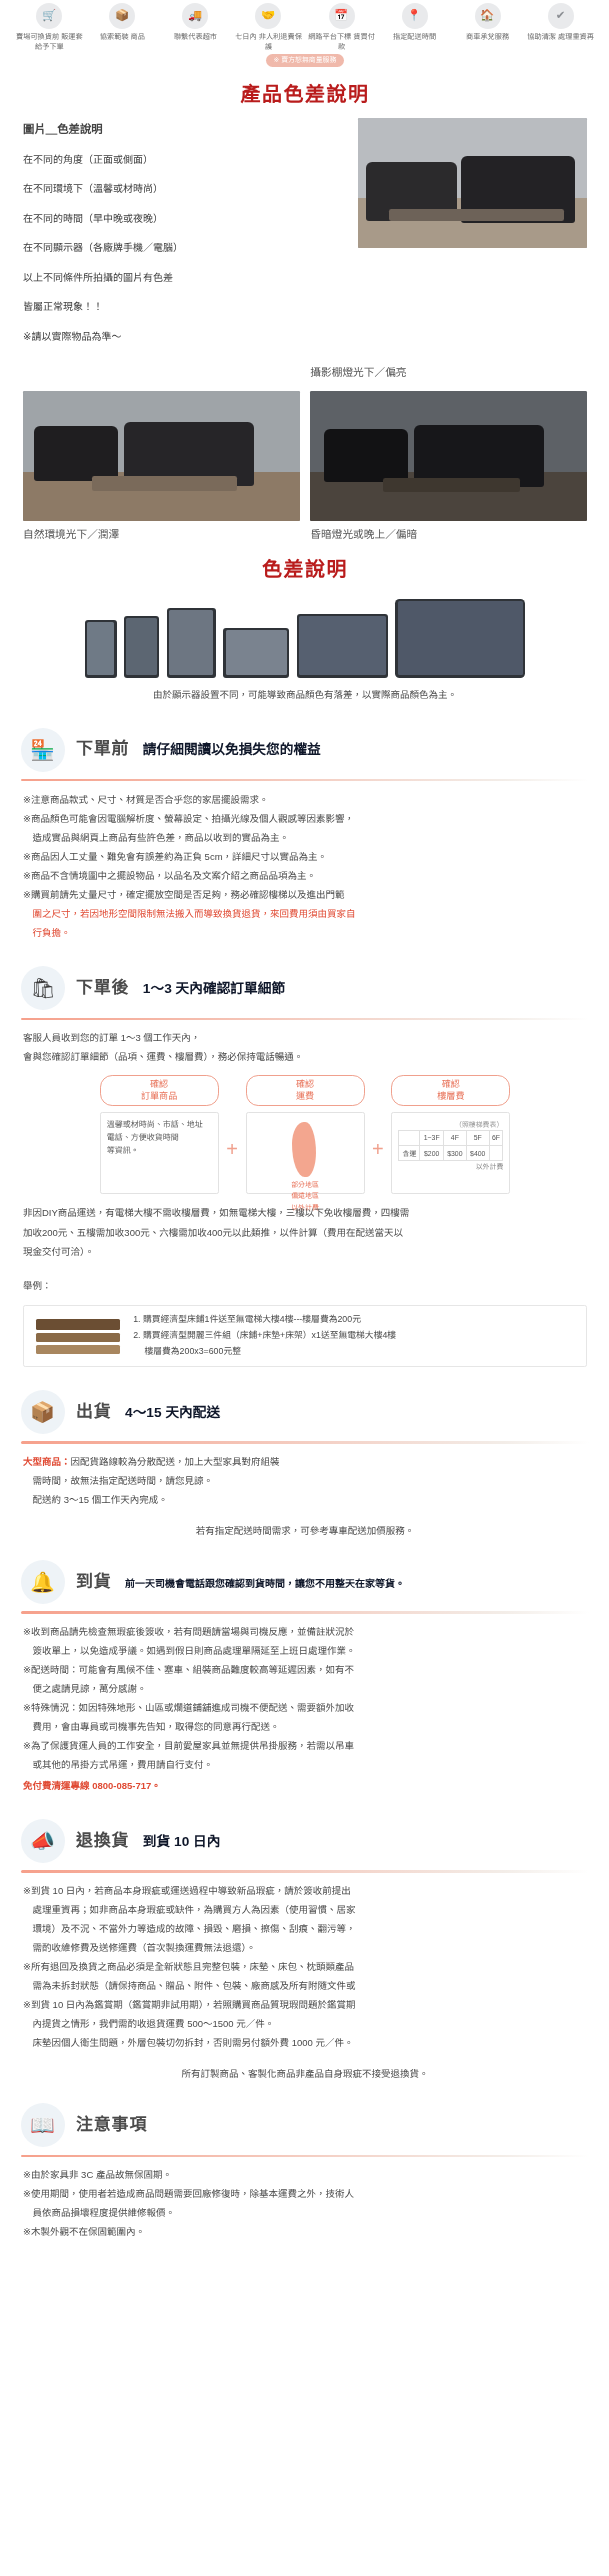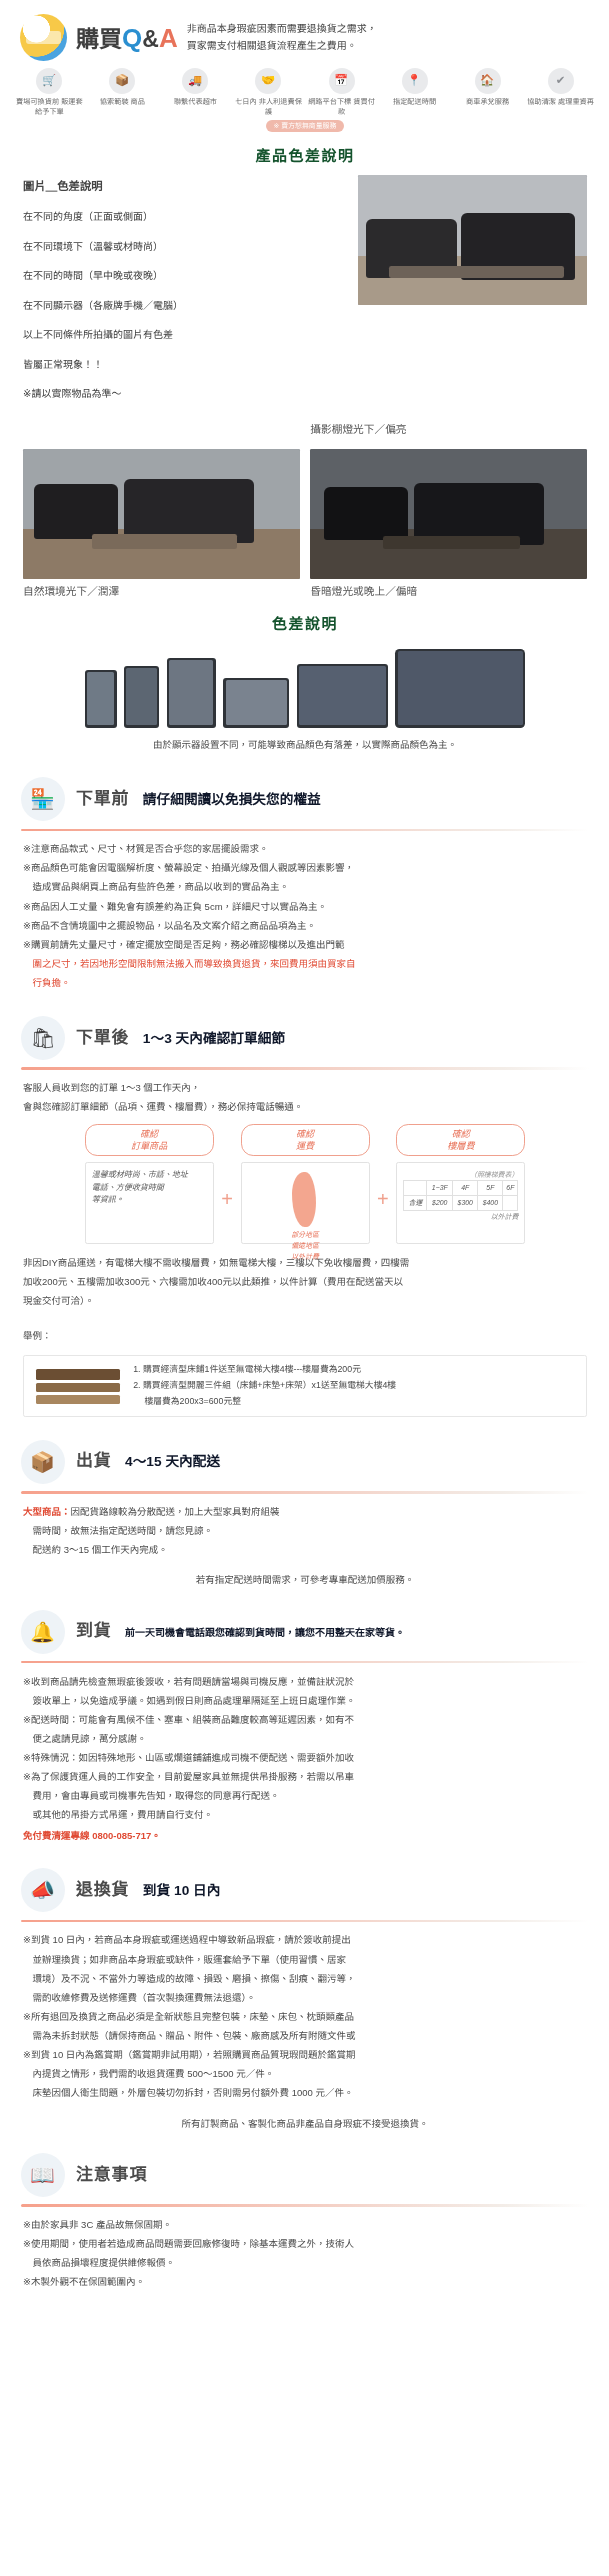--- a/index.html
+++ b/index.html
@@ -101,22 +101,22 @@
     text-align: center; font-size: 6.9px; color: #b33; padding: 3px 0 7.6px 0;
   }
   .qa-note .pill {
     display:inline-block; background:#f0b9ab; color:#fff; border-radius:6.9px;
     padding: 0.8px 7.6px; font-size: 6.9px;
   }
 
   
   .ctr-title {
     text-align: center;
-    font-size: 15px;
-    color: #14532d;
+    font-size: 20px;
+    color: #b91c1c;
     font-weight: bold;
     letter-spacing: 1.5px;
     padding: 4.6px 0 7.6px 0;
   }
 
   
   .cdiff {
     display: flex; gap: 16px; padding: 0 23px 6.1px 23px;
   }
   .cdiff-text { flex: 1 1 auto; font-size: 10px; line-height: 1.95; }
@@ -147,21 +147,21 @@
   .dev .scr { position:absolute; inset:2.3px; border-radius:1.5px; background:#5b6470; }
   .note-center {
     text-align:center; font-size:9.5px; color:#4a4a4a; padding: 4.6px 23px 13.7px 23px;
   }
 
   
   .three-col {
     display:flex; align-items:flex-start; justify-content:center; gap: 7.6px;
     padding: 4.6px 23px 3px 23px;
   }
-  .tc-item { width: 129px; font-style: italic; }
+  .tc-item { width: 119px; }
   .tc-head {
     border:1.1px solid #f0a08d; color:#e8735a; border-radius:12.2px;
     text-align:center; font-size:9.1px; padding:2.3px 0; margin-bottom:6.1px;
     line-height:1.35;
   }
   .tc-box {
     border:0.8px solid #e2e2e2; border-radius:2.3px; height: 82px; padding:6.1px;
     font-size:8px; color:#5a5a5a; line-height:1.6; background:#fff;
   }
   .plus { font-size: 20px; color:#f0a08d; align-self:center; padding-top:30.5px; }
@@ -186,30 +186,20 @@
   }
 
   
   .gl { font-size: 20px; line-height: 1; }
 </style>
 </head>
 <body>
 
 <div class="page">
 
-  <div class="qa-top">
-    <div class="qa-badge"></div>
-    <div class="qa-title">
-      <span>購買</span><span class="qa-q">Q</span><span>&amp;</span><span class="qa-a">A</span>
-    </div>
-    <div class="qa-lines">
-      <div>非商品本身瑕疵因素而需要退換貨之需求，</div>
-      <div>買家需支付相關退貨流程產生之費用。</div>
-    </div>
-  </div>
 
   <div class="qa-steps">
     <div class="qa-step">
       <div class="circ">🛒</div>
       <div class="cap">賣場可換貨前
 販運套給予下單</div>
     </div>
     <div class="qa-step">
       <div class="circ">📦</div>
       <div class="cap">協索範裝
@@ -450,39 +440,39 @@
       <span class="sec-sub" style="font-size:10px">前一天司機會電話跟您確認到貨時間，讓您不用整天在家等貨。</span>
     </div>
   </div>
   <div class="sec-rule"></div>
   <div class="body-text">
     <p>※收到商品請先檢查無瑕疵後簽收，若有問題請當場與司機反應，並備註狀況於</p>
     <p>　簽收單上，以免造成爭議。如遇到假日則商品處理單隔延至上班日處理作業。</p>
     <p>※配送時間：可能會有風候不佳、塞車、組裝商品難度較高等延遲因素，如有不</p>
     <p>　便之處請見諒，萬分感謝。</p>
     <p>※特殊情況：如因特殊地形、山區或爛道鋪舖進成司機不便配送、需要額外加收</p>
+    <p>　費用，會由專員或司機事先告知，取得您的同意再行配送。</p>
     <p>※為了保護貨運人員的工作安全，目前愛屋家具並無提供吊掛服務，若需以吊車</p>
-    <p>　費用，會由專員或司機事先告知，取得您的同意再行配送。</p>
     <p>　或其他的吊掛方式吊運，費用請自行支付。</p>
     <p class="red-b" style="margin-top:3px">免付費清運專線 0800-085-717。</p>
   </div>
 
   <div class="sec-head">
     <div class="sec-ic" style="background:#eef3f7">
         <span class="gl">📣</span>
       </div>
     <div>
       <span class="sec-title">退換貨</span>
       <span class="sec-sub">到貨 10 日內</span>
     </div>
   </div>
   <div class="sec-rule"></div>
   <div class="body-text">
     <p>※到貨 10 日內，若商品本身瑕疵或運送過程中導致新品瑕疵，請於簽收前提出</p>
-    <p>　並辦理換貨；如非商品本身瑕疵或缺件，販運套給予下單（使用習慣、居家</p>
+    <p>　處理重資再；如非商品本身瑕疵或缺件，為購買方人為因素（使用習慣、居家</p>
     <p>　環境）及不況、不當外力等造成的故障、損毀、磨損、擦傷、刮痕、翻污等，</p>
     <p>　需酌收維修費及送修運費（首次製換運費無法退還）。</p>
     <p>※所有退回及換貨之商品必須是全新狀態且完整包裝，床墊、床包、枕頭類產品</p>
     <p>　需為未拆封狀態（請保持商品、贈品、附件、包裝、廠商感及所有附隨文件或</p>
     <p>※到貨 10 日內為鑑賞期（鑑賞期非試用期），若照購買商品質現瑕問題於鑑賞期</p>
     <p>　內提貨之情形，我們需酌收退貨運費 500～1500 元／件。</p>
     <p>　床墊因個人衛生問題，外層包裝切勿拆封，否則需另付額外費 1000 元／件。</p>
   </div>
   <div class="foot-line">所有訂製商品、客製化商品非產品自身瑕疵不接受退換貨。</div>
 

